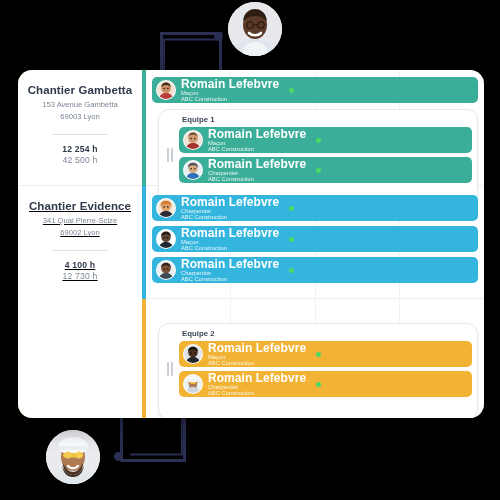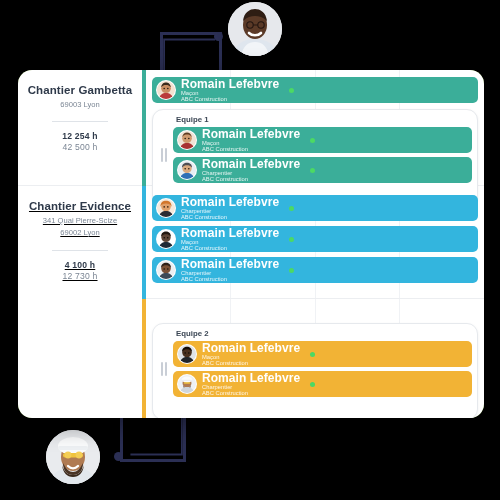--- a/index.html
+++ b/index.html
@@ -102,21 +102,21 @@
     background: #4cd964; margin-left: 10px; flex: 0 0 5px;
   }
 
   
   .team {
     background: #ffffff;
     border: 1px solid #e6e9ed;
     border-radius: 11px;
     box-shadow: 0 1px 3px rgba(0,0,0,.06);
     padding: 4px 5px 22px 5px;
-    margin: 0 6px 0 6px;
+    margin: 0 6px 0 12px;
   }
   .team-title {
     font-size: 7.8px; font-weight: bold; color: #3b4654;
     margin: 1px 0 3px 18px;
   }
   .team-body { display: flex; align-items: center; }
   .drag-handle {
     flex: 0 0 12px; height: 26px;
     display: flex; align-items: center; justify-content: center; gap: 2px;
     margin-right: 3px;
@@ -168,20 +168,21 @@
       <path d="M22 36c3 3 7 3 10 0" stroke="#fff" stroke-width="2.4" fill="none" stroke-linecap="round"></path>
     </svg>
   </div>
 
   <div id="panel">
 
     <div id="projects">
 
       <div class="project" style="height:116px;">
         <div class="project-name">Chantier Gambetta</div>
+        <div class="project-addr">153 Avenue Gambetta</div>
         <div class="project-addr">69003 Lyon</div>
         <div class="project-rule"></div>
         <div class="hours-done">12 254 h</div>
         <div class="hours-total">42 500 h</div>
       </div>
 
 
       <div class="project" style="height:119px;">
         <div class="project-name">Chantier Evidence</div>
         <div class="project-addr">341 Quai Pierre-Scize</div>

